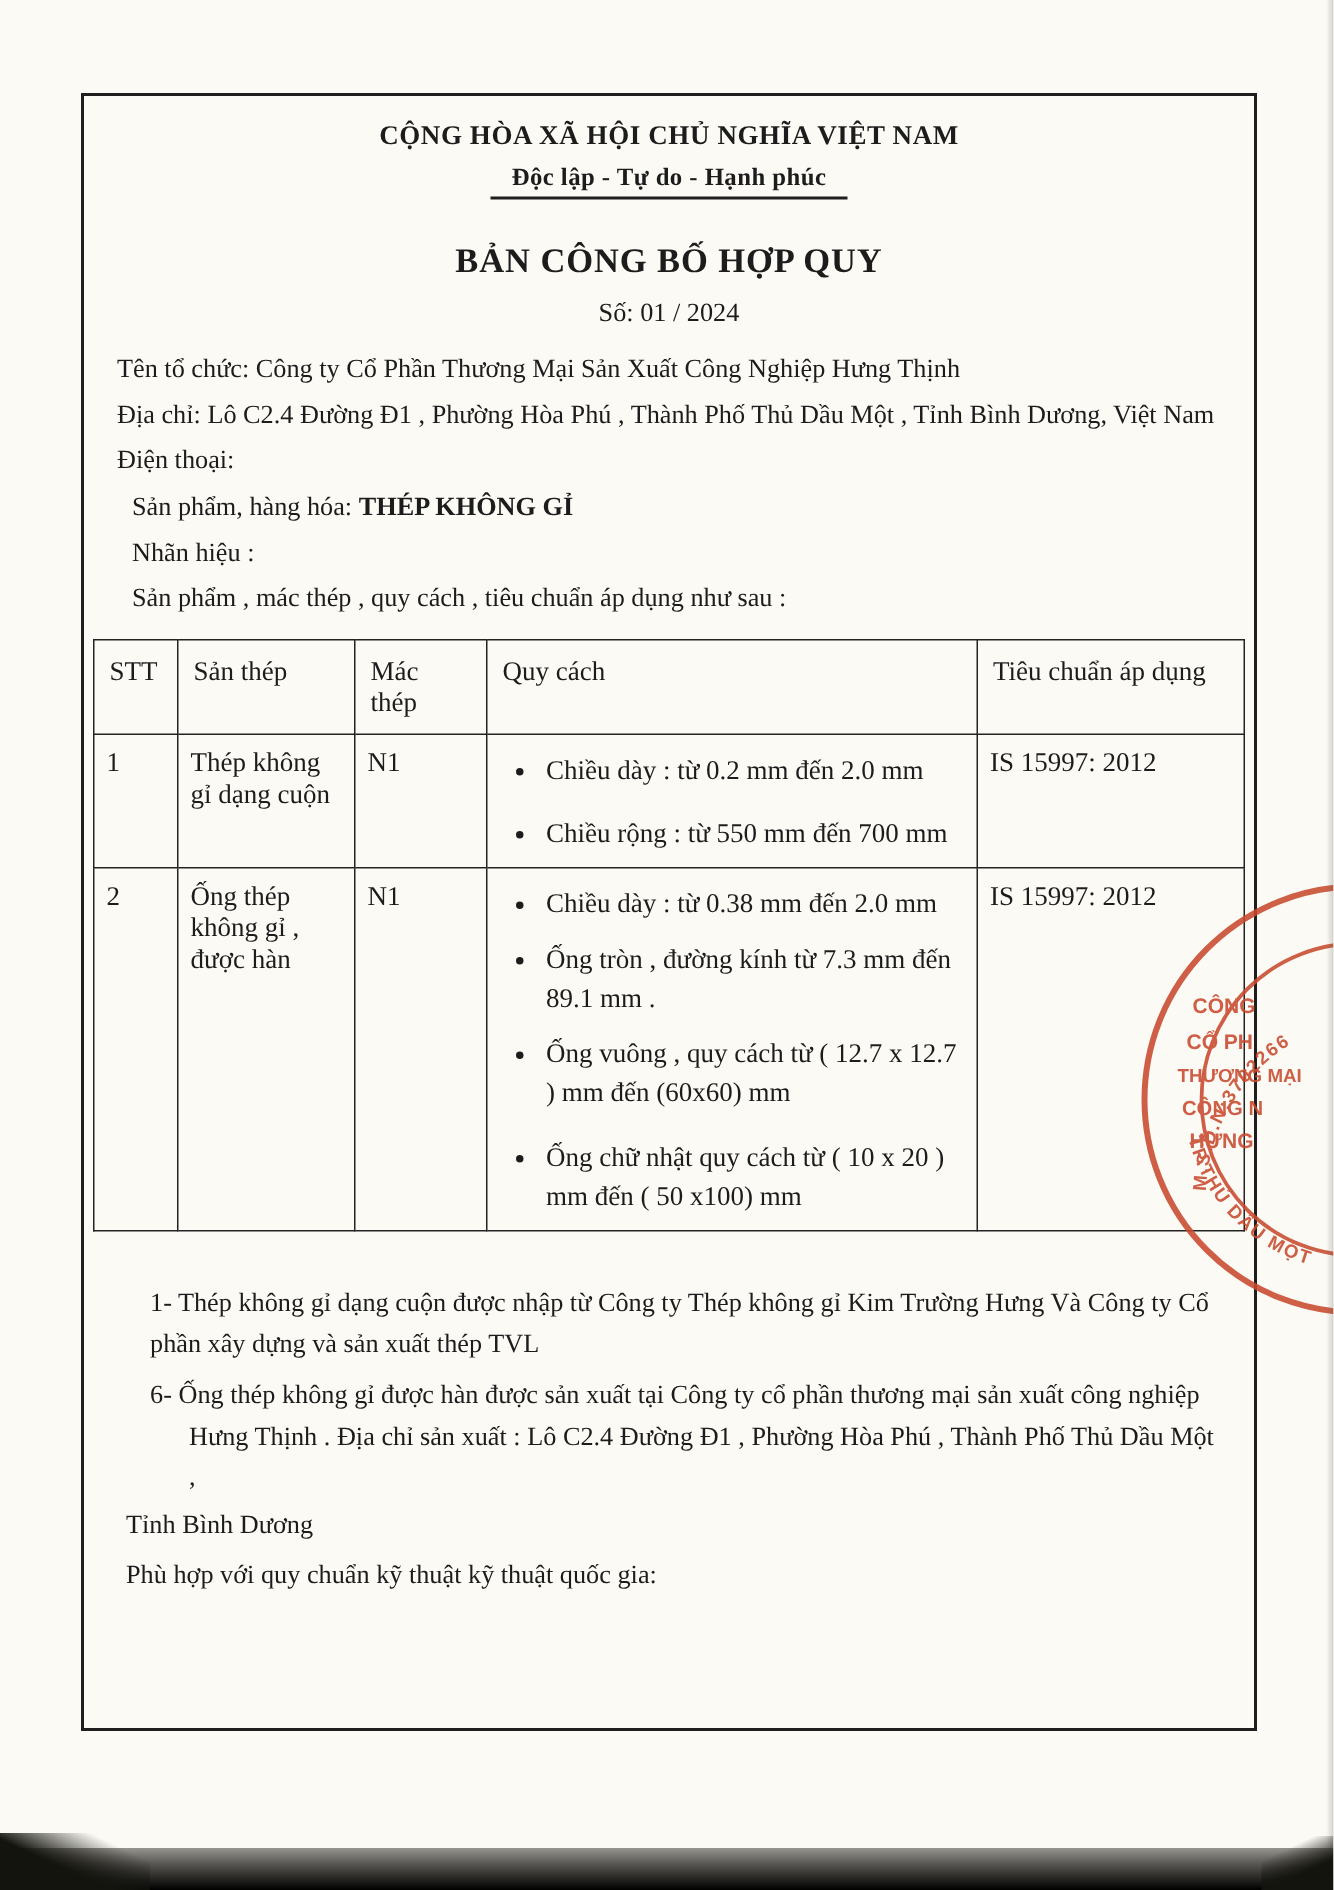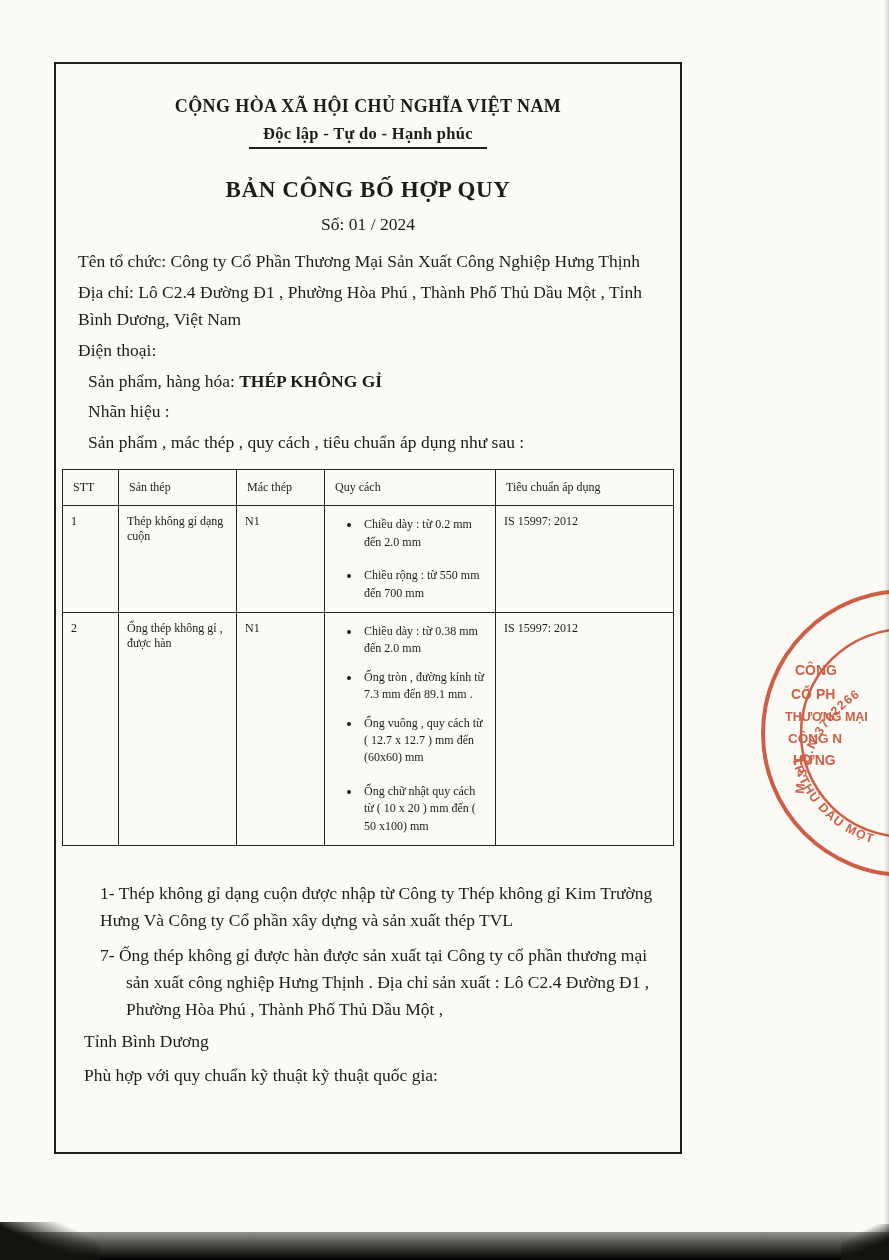--- a/index.html
+++ b/index.html
@@ -2,41 +2,41 @@
 <html><head>
 <meta charset="utf-8">
 <style>
   html,body { margin:0; padding:0; background:#e9e7e2; }
   .page {
     position:relative; width:889px; height:1260px;
     background:#fbfaf5; overflow:hidden;
     font-family:"Liberation Serif", serif; color:#1c1c1c;
   }
   .frame {
-    position:absolute; left:54px; top:62px; width:628px; height:1092px;
+    position:absolute; left:54px; top:62px; width:784px; height:1092px;
     border:2px solid #1e1e1e; box-sizing:border-box;
-    padding:28px 20px 0 20px;
+    padding:12px 20px 0 20px;
   }
   .hdr { text-align:center; }
   .country { font-size:18px; font-weight:bold; letter-spacing:0.4px; margin-top:4px; }
   .motto-row { margin-top:7px; }
   .motto {
     display:inline-block; font-size:16.5px; font-weight:bold;
     border-bottom:2px solid #1e1e1e; padding:0 14px 3px 14px; letter-spacing:0.3px;
   }
   .doc-title { text-align:center; font-size:23px; font-weight:bold; letter-spacing:0.6px; margin-top:28px; }
   .doc-no { text-align:center; font-size:17.5px; margin-top:11px; }
   .para { font-size:17.5px; line-height:1.58; margin:3px 2px; }
   .para.first { margin-top:13px; }
   .para.indent { margin-left:12px; }
   .bold { font-weight:bold; }
   .doc-table {
     border-collapse:collapse; table-layout:fixed;
     margin:13px -14px 0 -14px; width:calc(100% + 28px);
-    font-size:12px;
+    font-size:18px;
   }
   .doc-table th, .doc-table td {
     border:1.4px solid #232323; vertical-align:top;
     padding:8px 8px; font-weight:normal; text-align:left;
   }
   .doc-table th { padding:10px 10px; }
   col.c1 { width:56px; } col.c2 { width:118px; } col.c3 { width:88px; } col.c5 { width:178px; }
   .center { text-align:center; }
   .just { text-align:justify; }
   .cell-mac { padding-left:16px; }
@@ -137,21 +137,21 @@
               <li>Ống chữ nhật quy cách từ ( 10 x 20 ) mm đến ( 50 x100) mm</li>
             </ul>
           </td>
           <td>IS 15997: 2012</td>
         </tr>
       </tbody>
     </table>
 
     <div class="notes">
       <p class="note n1">1-  Thép không gỉ dạng cuộn được nhập từ Công ty Thép không gỉ Kim Trường Hưng Và Công ty Cổ phần xây dựng và sản xuất thép TVL</p>
-      <p class="note n2">7-  Ống thép không gỉ được hàn được sản xuất tại Công ty cổ phần thương mại sản xuất công nghiệp Hưng Thịnh . Địa chỉ sản xuất : Lô C2.4 Đường Đ1 , Phường Hòa Phú , Thành Phố Thủ Dầu Một ,</p>
+      <p class="note n2">6-  Ống thép không gỉ được hàn được sản xuất tại Công ty cổ phần thương mại sản xuất công nghiệp Hưng Thịnh . Địa chỉ sản xuất : Lô C2.4 Đường Đ1 , Phường Hòa Phú , Thành Phố Thủ Dầu Một ,</p>
       <p class="note out">Tỉnh Bình Dương</p>
       <p class="note out">Phù hợp với quy chuẩn kỹ thuật kỹ thuật quốc gia:</p>
     </div>
 
   </div>
 
   <svg class="stamp" viewBox="0 0 300 300" width="300" height="300">
     <g fill="none" stroke="#c84a2e">
       <circle cx="150" cy="150" r="142" stroke-width="4"></circle>
       <circle cx="150" cy="150" r="104" stroke-width="2.5"></circle>

